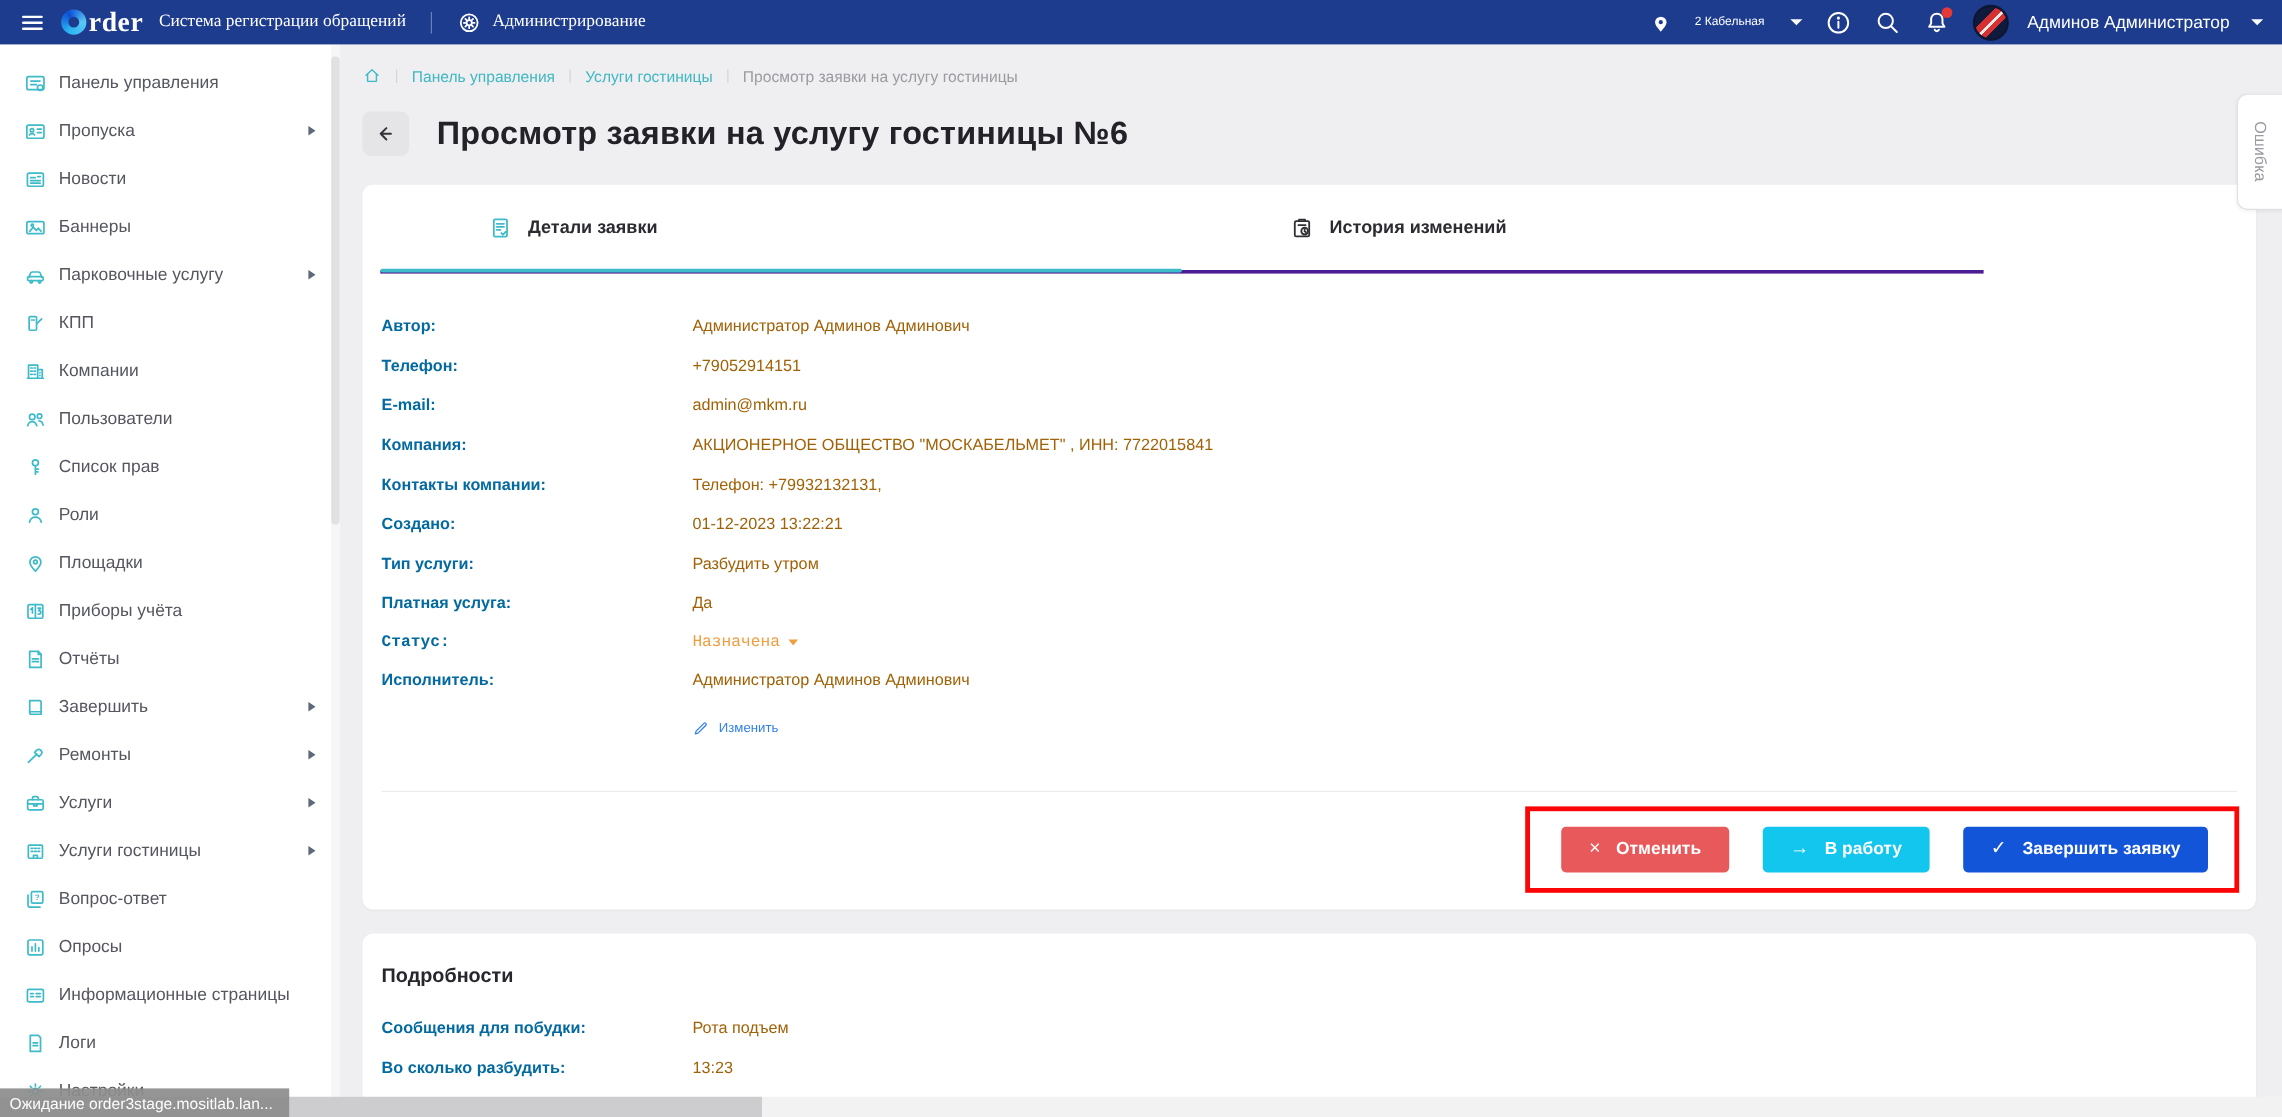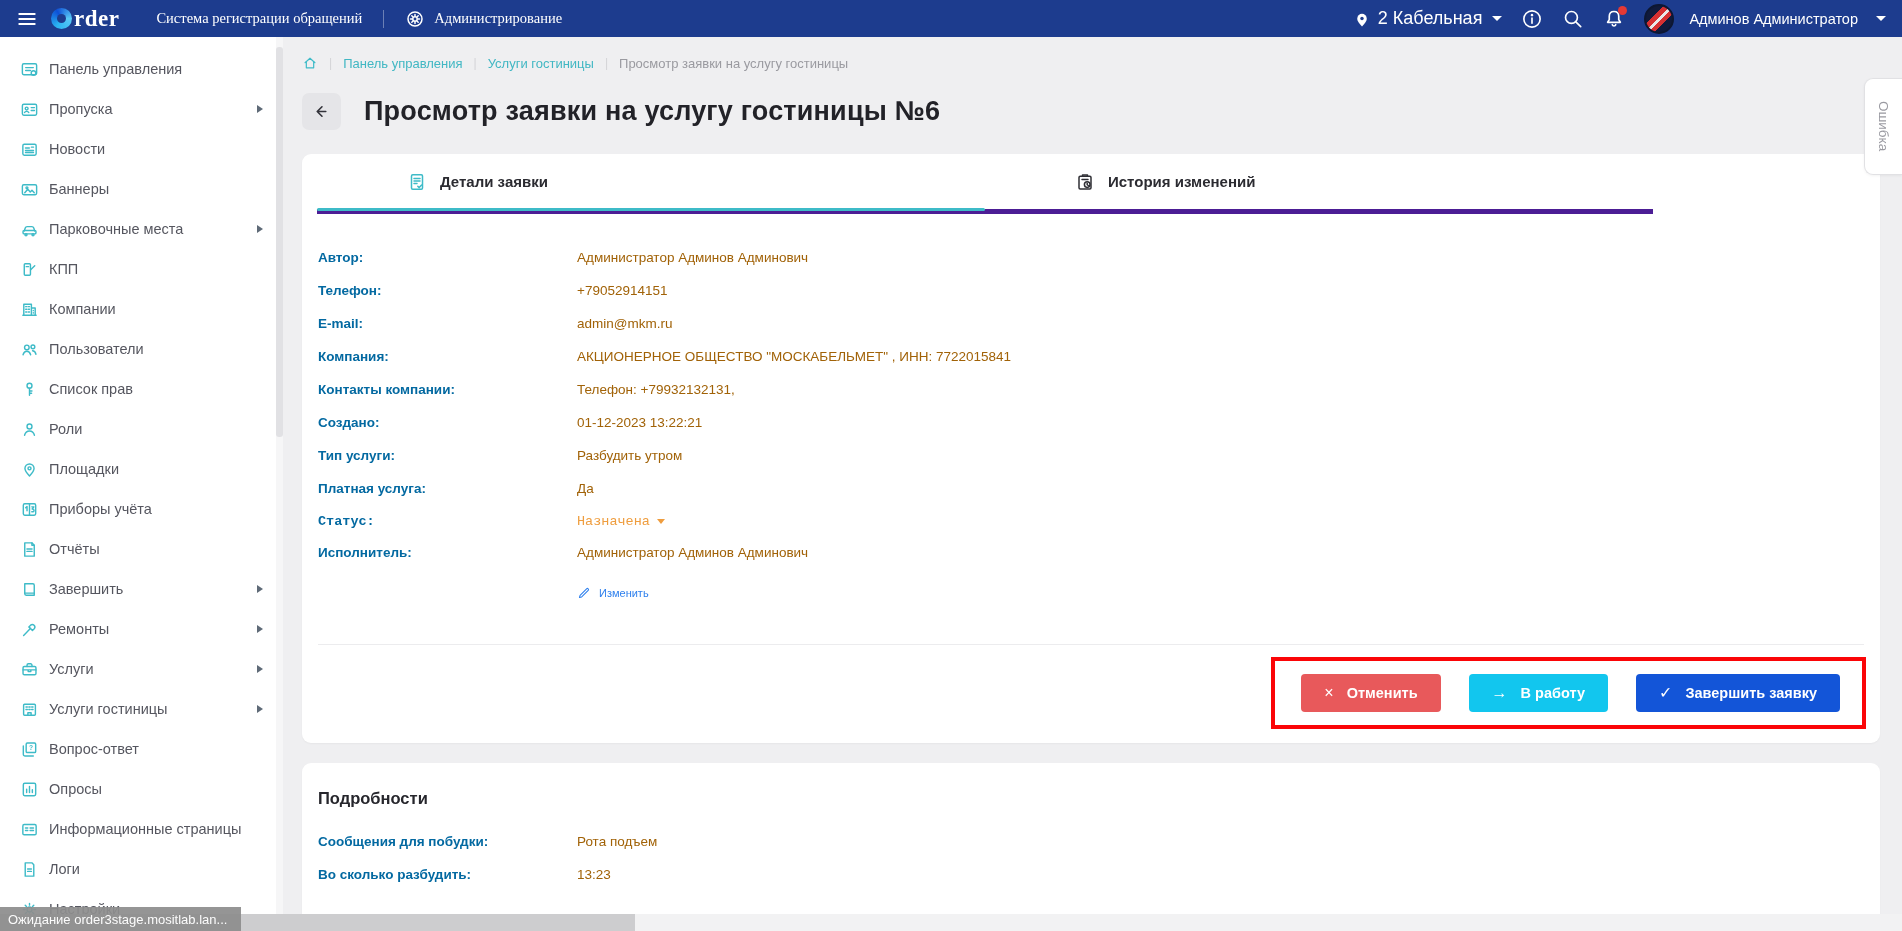--- a/index.html
+++ b/index.html
@@ -10,25 +10,25 @@
   .topbar { position:absolute; top:0; left:0; right:0; height:37px; background:var(--topbar,#1d3c8e);
             display:flex; align-items:center; padding:0 16px; color:#fff; z-index:30; }
   .tb-left { display:flex; align-items:center; gap:13px;font-family:Liberation Serif, serif; }
   .icon-btn { width:22px; height:22px; display:inline-flex; align-items:center; justify-content:center; color:#fff; }
   .icon-btn svg { width:100%; height:100%; }
   .logo { display:flex; align-items:center; font-weight:bold; font-size:23px; letter-spacing:.5px; }
   .logo-o { width:21px; height:21px; border-radius:50%;
             background:conic-gradient(from 210deg,#2ab4f2,#0d4fd6,#59c8f5,#2ab4f2);
             display:inline-flex; align-items:center; justify-content:center; margin-right:2px; }
   .logo-o::after { content:""; width:9px; height:9px; border-radius:50%; background:var(--topbar,#1d3c8e); }
-  .tb-subtitle { font-size:14.5px; font-weight:400;margin-left:24px; }
+  .tb-subtitle { font-size:14.5px; font-weight:400; }
   .tb-divider { width:1px; height:18px; background:rgba(255,255,255,.35); margin:0 8px; }
   .tb-section { display:flex; align-items:center; gap:9px; font-size:14.5px; cursor:pointer; }
   .tb-right { margin-left:auto; display:flex; align-items:center; gap:19px; }
-  .tb-location { display:flex; align-items:center; gap:7px; font-size:18px; cursor:pointer; }
+  .tb-location { display:flex; align-items:center; gap:19px; font-size:10px; cursor:pointer; }
   .caret { width:0; height:0; border-left:5px solid transparent; border-right:5px solid transparent;
            border-top:5px solid #fff; display:inline-block; margin-left:3px; }
   .bell-wrap { position:relative; }
   .bell-dot { position:absolute; top:-2px; right:-2px; width:9px; height:9px; border-radius:50%; background:#e53935; }
   .avatar { width:30px; height:30px; border-radius:50%; border:2px solid #0d1733;
             background:#101a3c linear-gradient(135deg, transparent 34%, #d63031 34% 48%, #e8e8e8 48% 54%, #d63031 54% 66%, transparent 66%); }
   .tb-user { display:flex; align-items:center; gap:15px; font-size:14.5px; cursor:pointer; }
 
   
   .sidebar { position:absolute; top:37px; left:0; width:283px; bottom:0; background:#fff; z-index:10; padding-top:12px; }
@@ -50,21 +50,21 @@
   .bc-sep { color:#d4d4d8; font-size:12px; }
   .page-head { display:flex; align-items:center; gap:23px; margin-bottom:24px; }
   .back-btn { width:39px; height:37px; border:none; background:#e5e5e8; border-radius:7px; color:#33333a;
               display:flex; align-items:center; justify-content:center; cursor:pointer; }
   .back-btn svg { width:19px; height:19px; }
   .page-title { font-size:27px; font-weight:bold; color:#222228; letter-spacing:.2px; }
 
   .card { background:#fff; border-radius:9px; box-shadow:0 1px 2px rgba(0,0,0,.04); width:1578px; }
 
   
-  .tabs { display:flex; width:1336px; margin-left:15px; height:60px; border-bottom:5px solid #4c1d95; }
+  .tabs { display:flex; width:1336px; margin-left:15px; height:74px; border-bottom:3px solid #4c1d95; }
   .tab { flex:1; display:flex; align-items:center; padding-left:90px; gap:13px; font-size:15px;
          font-weight:bold; color:#2b2b31; position:relative; cursor:pointer; }
   .tab-icon { width:20px; height:20px; }
   .tab-icon svg { width:100%; height:100%; }
   .tab.active .tab-icon { color:var(--teal,#3ebbc8); }
   .tab:not(.active) .tab-icon { color:#2f2f35; }
   .tab.active::after { content:""; position:absolute; left:0; right:0; bottom:-2px; height:3px;
                        background:var(--teal,#3ebbc8); border-radius:2px; }
 
   
@@ -218,21 +218,21 @@
       </div>
       <div class="side-item">
         <span class="side-icon">
           <svg viewBox="0 0 20 20" fill="none" stroke="currentColor" stroke-width="1.5" stroke-linecap="round" stroke-linejoin="round">
             <path d="M4.5 11.5l1-3c.3-.9 1.1-1.5 2-1.5h5c.9 0 1.7.6 2 1.5l1 3"></path>
             <rect x="3.2" y="11" width="13.6" height="3.6" rx="1.2"></rect>
             <circle cx="6.3" cy="15.6" r="1.1"></circle>
             <circle cx="13.7" cy="15.6" r="1.1"></circle>
           </svg>
         </span>
-        <span class="side-label">Парковочные места</span>
+        <span class="side-label">Парковочные услугу</span>
         <span class="side-chevron"></span>
       </div>
       <div class="side-item">
         <span class="side-icon">
           <svg viewBox="0 0 20 20" fill="none" stroke="currentColor" stroke-width="1.5" stroke-linecap="round" stroke-linejoin="round">
             <rect x="4.5" y="4" width="6.5" height="12" rx="1"></rect>
             <path d="M6.5 7h2.5M11.5 10l4-4"></path>
           </svg>
         </span>
         <span class="side-label">КПП</span>

